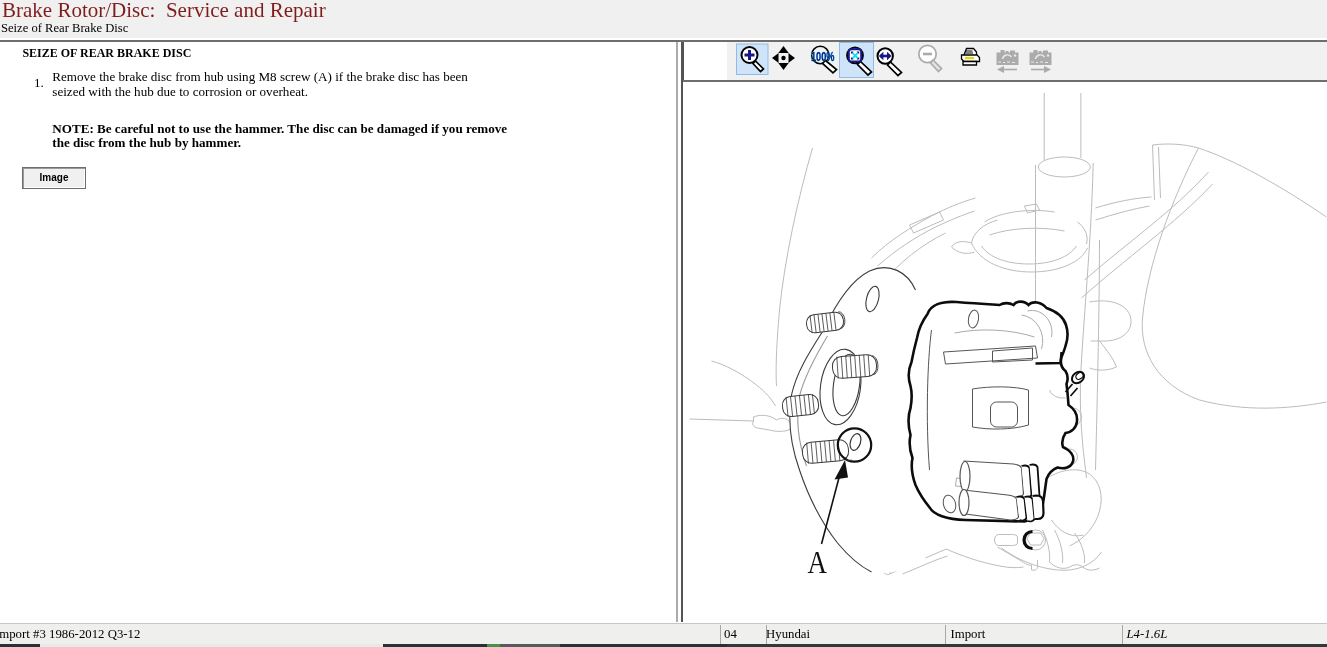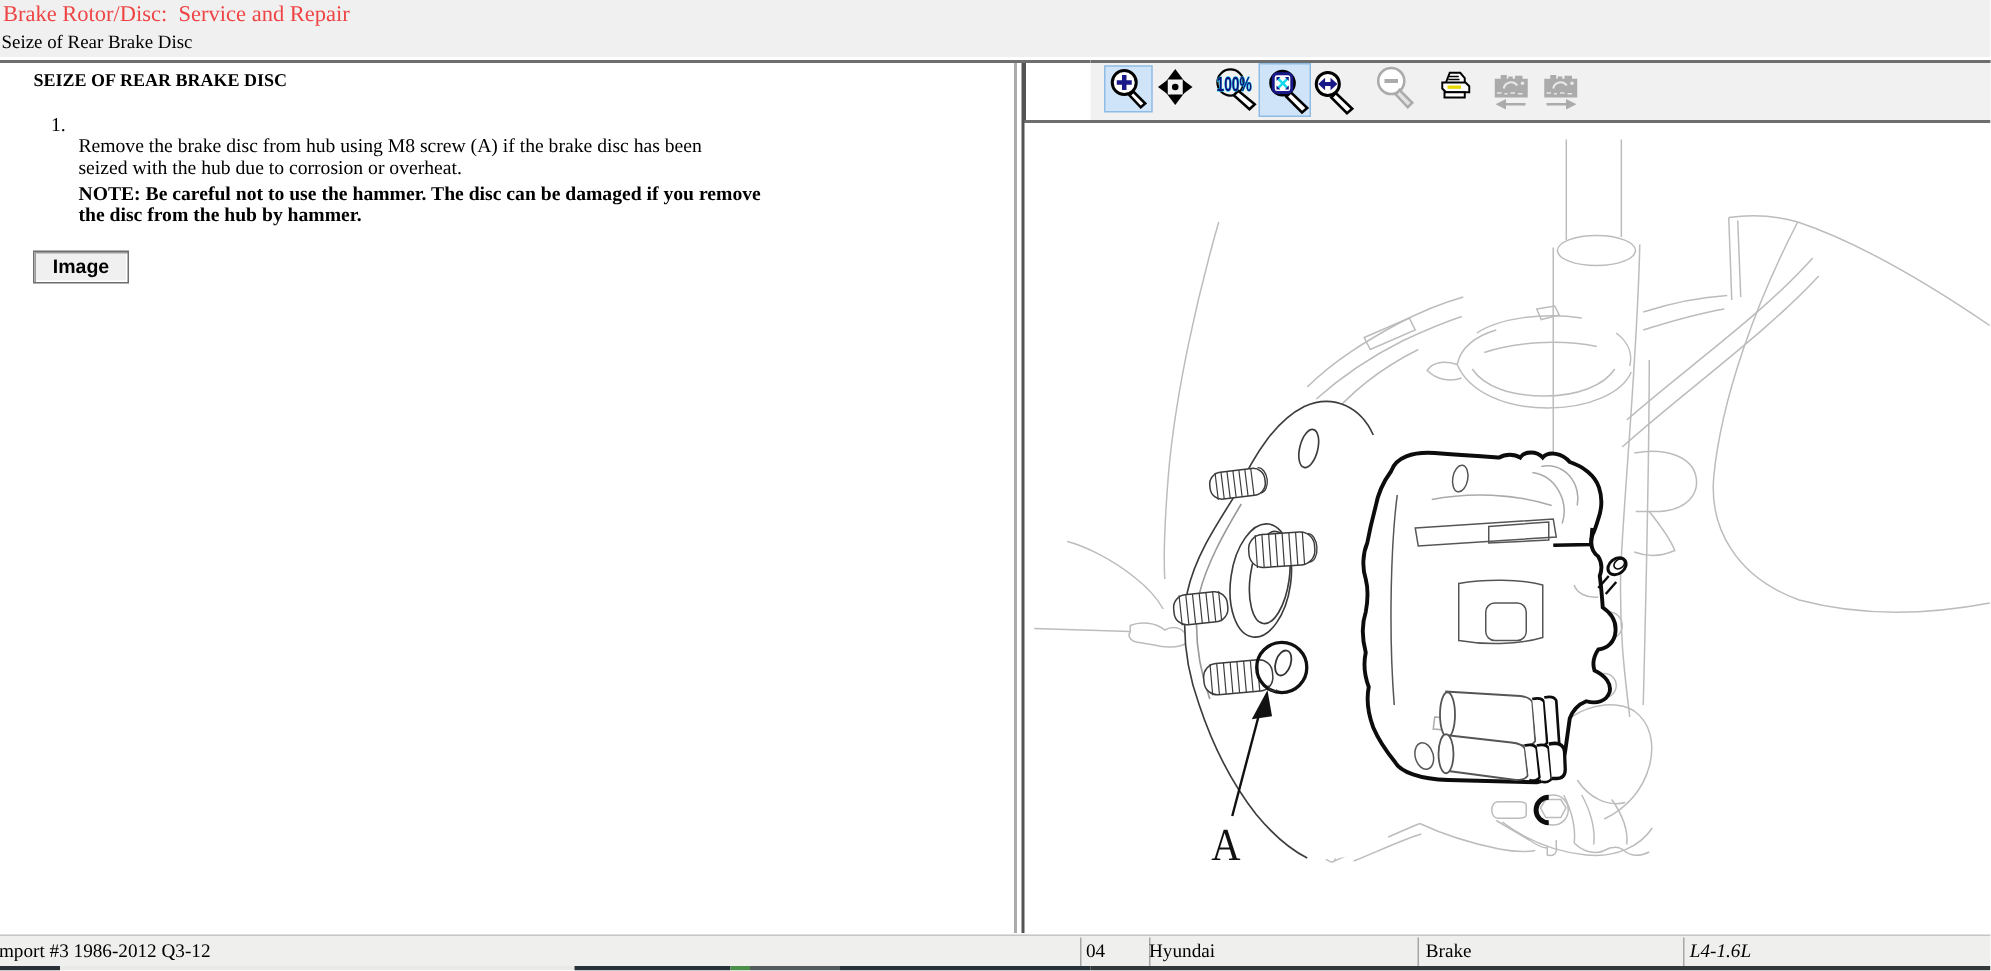--- a/index.html
+++ b/index.html
@@ -1,27 +1,27 @@
 <!DOCTYPE html>
 <html><head>
 <meta charset="utf-8">
 <style>
   html,body{margin:0;padding:0;}
   body{width:1327px;height:647px;overflow:hidden;position:relative;background:#fff;
        font-family:"Liberation Serif", serif;}
   .abs{position:absolute;}
   #header{left:0;top:0;width:1327px;height:38px;background:#f0f0f0;}
-  #title{left:2px;top:0px;font-size:15px;line-height:21px;color:#ef4444;white-space:pre;}
+  #title{left:2px;top:0px;font-size:21px;line-height:21px;color:#7f1d1d;white-space:pre;}
   #subtitle{left:1px;top:21px;font-size:12.6px;line-height:15px;color:#000;}
   #hline1{left:0;top:40px;width:1327px;height:2px;background:#6e6e6e;}
   #leftpanel{left:0;top:42px;width:676px;height:580px;background:#fff;}
   .lt{position:absolute;font-size:13.1px;line-height:14.6px;color:#000;white-space:pre;}
   #imgbtn{left:22px;top:167px;width:62px;height:19.5px;background:#f0f0f0;border:1px solid #6e6e6e;
           box-shadow:inset 1px 1px 0 #9b9b9b, inset -1px -1px 0 #ffffff;
-          font-family:"Liberation Sans",sans-serif;font-weight:bold;font-size:13px;
+          font-family:"Liberation Sans",sans-serif;font-weight:bold;font-size:10px;
           text-align:center;line-height:20px;color:#000;}
   #split1{left:676px;top:42px;width:2px;height:580px;background:#ababab;}
   #split2{left:681px;top:42px;width:2.5px;height:580px;background:#545454;}
   #toolbar{left:683px;top:40px;width:644px;height:40px;background:#f1f1f1;margin-left:44px;}
   #hline2{left:683px;top:80px;width:644px;height:2px;background:#6e6e6e;}
   #drawing{left:683px;top:82px;width:644px;height:540px;background:#fff;}
   #statusbar{left:0;top:623px;width:1327px;height:21px;background:#efefed;border-top:1px solid #c6c6c6;}
   .sbtext{position:absolute;font-size:12.8px;line-height:15px;color:#000;top:3px;white-space:pre;}
   .sbsep{position:absolute;top:1px;width:1px;height:20px;background:#a8a8a8;}
   .bstrip{position:absolute;top:644px;height:3px;}
@@ -29,21 +29,21 @@
 </head>
 <body>
   <div class="abs" id="header"></div>
   <div class="abs" id="title">Brake Rotor/Disc:  Service and Repair</div>
   <div class="abs" id="subtitle">Seize of Rear Brake Disc</div>
   <div class="abs" id="hline1"></div>
 
   <div class="abs" id="leftpanel"></div>
   <div class="lt" style="left:22.4px;top:46px;font-size:12px;font-weight:bold;">SEIZE OF REAR BRAKE DISC</div>
   <div class="lt" style="left:34px;top:75.5px;">1.</div>
-  <div class="lt" style="left:52.3px;top:90px;">Remove the brake disc from hub using M8 screw (A) if the brake disc has been<br>seized with the hub due to corrosion or overheat.</div>
+  <div class="lt" style="left:52.3px;top:70px;">Remove the brake disc from hub using M8 screw (A) if the brake disc has been<br>seized with the hub due to corrosion or overheat.</div>
   <div class="lt" style="left:52.3px;top:121.5px;font-weight:bold;"><b>NOTE:</b> Be careful not to use the hammer. The disc can be damaged if you remove<br>the disc from the hub by hammer.</div>
   <div class="abs" id="imgbtn">Image</div>
 
   <div class="abs" id="split1"></div>
   <div class="abs" id="split2"></div>
 
   <div class="abs" id="hline2"></div>
   <div class="abs" id="toolbar">
     <svg width="644" height="40">
       <rect x="0" y="0" width="644" height="2" fill="#6e6e6e"></rect>
@@ -289,21 +289,21 @@
     </svg>
   </div>
 
   <div class="abs" id="statusbar">
     <div class="sbtext" style="left:-5px;">Import #3 1986-2012 Q3-12</div>
     <div class="sbsep" style="left:719.5px;"></div>
     <div class="sbtext" style="left:724px;">04</div>
     <div class="sbsep" style="left:766px;"></div>
     <div class="sbtext" style="left:766px;font-family:Liberation Serif, serif;">Hyundai</div>
     <div class="sbsep" style="left:945.3px;"></div>
-    <div class="sbtext" style="left:950.5px;">Brake</div>
+    <div class="sbtext" style="left:950.5px;">Import</div>
     <div class="sbsep" style="left:1122px;"></div>
     <div class="sbtext" style="left:1126.5px;font-style:italic;">L4-1.6L</div>
   </div>
 
   <div class="bstrip" style="left:0;width:40px;background:#2a3136;"></div>
   <div class="bstrip" style="left:40px;width:343px;background:#e9e9e7;"></div>
   <div class="bstrip" style="left:383px;width:104px;background:#263238;"></div>
   <div class="bstrip" style="left:487px;width:13px;background:#4a8f4a;"></div>
   <div class="bstrip" style="left:500px;width:60px;background:#555c5e;"></div>
   <div class="bstrip" style="left:560px;width:167px;background:#263238;"></div>

